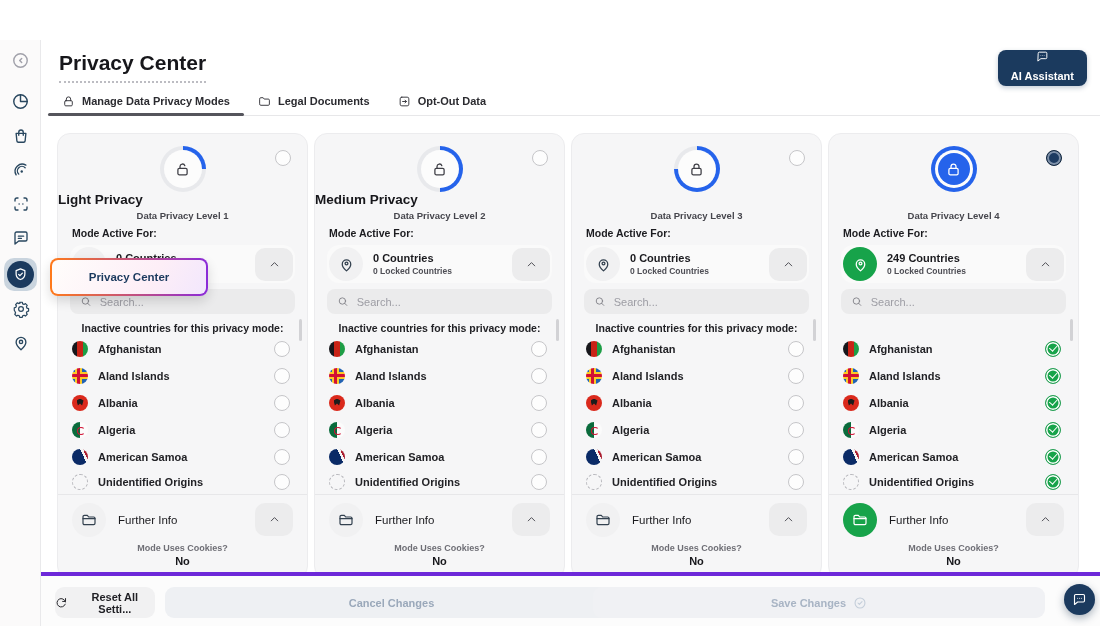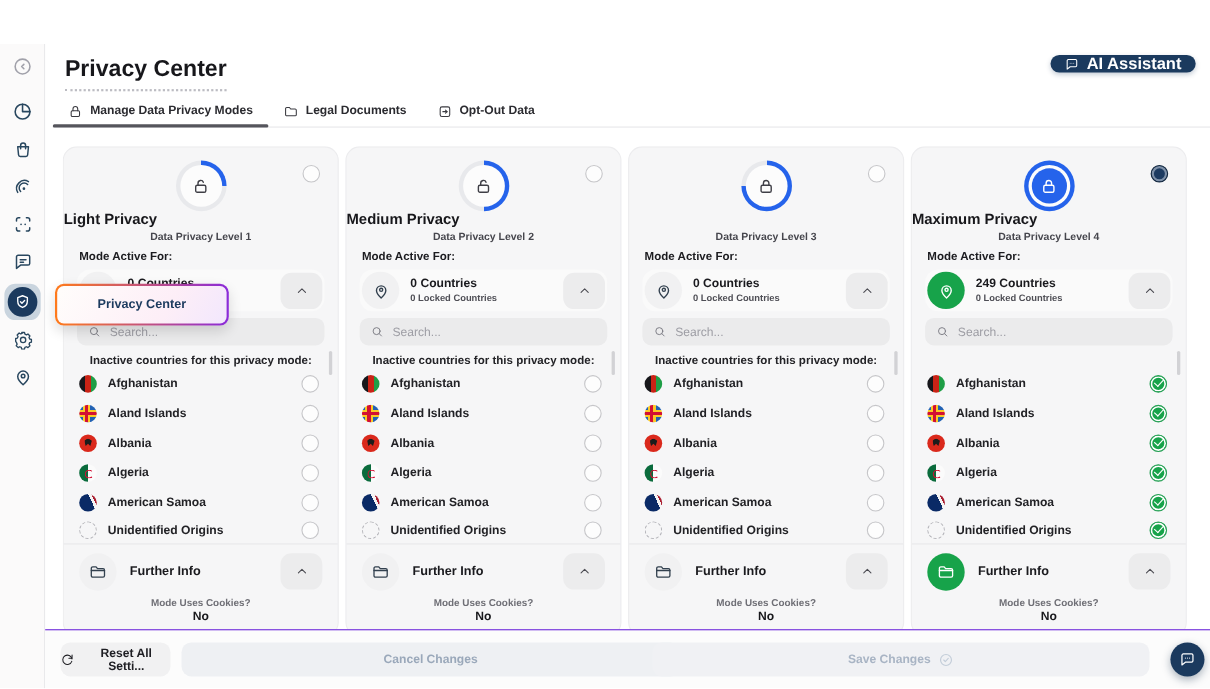--- a/index.html
+++ b/index.html
@@ -20,21 +20,21 @@
   
   .sidebar{position:absolute;top:40px;left:0;width:41px;bottom:0;background:#fbfafa;border-right:1px solid #e9e9eb;z-index:20;}
   .side-item{position:absolute;left:10px;width:21px;height:21px;color:#29475f;cursor:pointer;display:flex;align-items:center;justify-content:center;}
   .side-item.dim{color:#a1a1aa;}
   .side-active{position:absolute;left:4px;top:218px;width:33px;height:33px;border-radius:10px;background:#c9d4de;display:flex;align-items:center;justify-content:center;cursor:pointer;}
   .side-active .bubble{width:27px;height:27px;border-radius:50%;background:#1b3a5e;color:#fff;display:flex;align-items:center;justify-content:center;}
 
   
   .main{position:absolute;left:41px;top:40px;right:0;bottom:0;background:#fff;overflow:hidden;}
   .page-title{position:absolute;left:18px;top:11px;font-size:21px;font-weight:800;color:#17171b;border-bottom:2px dotted #bcbcc2;padding-bottom:6px;}
-  .ai-btn{position:absolute;right:13px;top:10px;height:16px;background:#1b3a5e;border-radius:8px;color:#fff;font-size:15px;font-weight:700;display:flex;align-items:center;gap:7px;padding:0 13px;cursor:pointer;box-shadow:0 2px 5px rgba(20,50,90,.25);}
+  .ai-btn{position:absolute;right:13px;top:10px;height:36px;background:#1b3a5e;border-radius:8px;color:#fff;font-size:11px;font-weight:700;display:flex;align-items:center;gap:7px;padding:0 13px;cursor:pointer;box-shadow:0 2px 5px rgba(20,50,90,.25);flex-direction:column;}
 
   .tabs{position:absolute;left:7px;right:0;top:47px;height:29px;display:flex;border-bottom:1px solid #e7e7e9;width:calc(100% - 7px);}
   .tab{display:flex;align-items:center;gap:7px;padding:0 14px;font-size:11px;font-weight:700;color:#2b2b30;cursor:pointer;position:relative;}
   .tab .ticon{color:#3a3a40;display:flex;}
   .tab.active::after{content:"";position:absolute;left:0;right:0;bottom:-1px;height:3px;border-radius:3px;background:#55555c;}
 
   
   .cards{position:absolute;left:16px;top:93px;height:439px;display:flex;gap:6px;overflow:hidden;}
   .card{position:relative;width:251px;height:446px;flex:none;background:#f6f6f7;border:1px solid #ececee;border-radius:13px;}
   .card-radio{position:absolute;top:16px;right:16px;width:16px;height:16px;border-radius:50%;border:1.5px solid #c6c6c9;background:#fdfdfd;cursor:pointer;}
@@ -61,21 +61,21 @@
   .country-list{position:absolute;top:201px;left:0;right:0;}
   .country-row{height:27px;display:flex;align-items:center;padding:0 17px 0 14px;cursor:pointer;}
   .country-row:last-child{height:23px;}
   .flag{width:16px;height:16px;border-radius:50%;flex:none;position:relative;overflow:hidden;}
   .country-name{margin-left:10px;font-size:11px;font-weight:700;color:#222226;}
   .country-toggle{margin-left:auto;width:16px;height:16px;border-radius:50%;border:1.5px solid #c6c6c9;background:#fdfdfd;position:relative;cursor:pointer;flex:none;}
   .country-toggle.checked{border-color:#2aa158;background:#17a34a;box-shadow:inset 0 0 0 1.5px #fff;}
   .country-toggle.checked::after{content:"";position:absolute;left:4.6px;top:1.8px;width:3.6px;height:7px;border:solid #fff;border-width:0 1.8px 1.8px 0;transform:rotate(42deg);}
   .divider{position:absolute;top:360px;left:0;right:0;border-top:1px solid #e7e7e9;}
   .further-row{position:absolute;top:367px;left:12px;right:12px;height:37px;display:flex;align-items:center;padding:0 2px;}
-  .further-label{margin-left:12px;font-size:11.5px;font-weight:700;color:#1a1a1e;}
+  .further-label{margin-left:12px;font-size:11.5px;font-weight:400;color:#1a1a1e;}
   .cookies-q{position:absolute;top:409px;width:100%;text-align:center;font-size:9px;font-weight:600;color:#6f6f76;}
   .cookies-a{position:absolute;top:421px;width:100%;text-align:center;font-size:11px;font-weight:800;color:#17171b;}
 
   
   .flag-afghanistan{background:linear-gradient(90deg,#17171b 34%,#c92316 34% 66%,#1e9e46 66%);}
   .flag-aland{background:
     linear-gradient(to bottom,transparent 6.5px,#d21034 6.5px 9.5px,transparent 9.5px) no-repeat,
     linear-gradient(to right,transparent 5px,#d21034 5px 8px,transparent 8px) no-repeat,
     linear-gradient(to bottom,transparent 4.5px,#fbc926 4.5px 11.5px,transparent 11.5px) no-repeat,
     linear-gradient(to right,transparent 3px,#fbc926 3px 10px,transparent 10px) no-repeat,
@@ -85,21 +85,21 @@
   .flag-algeria{background:linear-gradient(90deg,#0a6b3c 50%,#fbfbfb 50%);}
   .flag-algeria::after{content:"";position:absolute;left:5px;top:5px;width:6px;height:6px;border-radius:50%;border:1.6px solid #d21034;border-right-color:transparent;}
   .flag-samoa{background:linear-gradient(245deg,#aa1e30 0 22%,#f4f4f4 22% 34%,#0a2a66 34%);}
   .flag-unknown{border:1.6px dashed #b5b5ba;background:transparent;}
 
   
   .tooltip{position:absolute;left:9px;top:218px;width:158px;height:38px;border-radius:8px;padding:2px;background:linear-gradient(90deg,#ff7a1a,#8b2bd9);box-shadow:0 5px 12px rgba(0,0,0,.14);z-index:40;}
   .tooltip-inner{width:100%;height:100%;border-radius:6px;background:linear-gradient(120deg,#fffdfb 0%,#fdeef7 65%,#f2e7fd 100%);display:flex;align-items:center;justify-content:center;font-size:11.5px;font-weight:800;color:#1b3a5e;}
 
   
-  .footer{position:absolute;left:0;right:0;top:532px;height:54px;background:#fcfcfc;border-top:1px solid #6d28d9;z-index:25;}
+  .footer{position:absolute;left:0;right:0;top:532px;height:54px;background:#fcfcfc;border-top:4px solid #6d28d9;z-index:25;}
   .fbtn{position:absolute;top:11px;height:31px;border:none;border-radius:9px;font-size:11px;font-weight:700;display:flex;align-items:center;justify-content:center;gap:7px;cursor:pointer;}
   .reset-btn{left:14px;width:100px;background:#f1f1f2;color:#1f1f24;}
   .cancel-btn{left:124px;width:453px;background:#eef0f3;color:#9aa8ba;}
   .save-btn{left:552px;width:452px;background:#f0f1f4;color:#a8b4c4;}
   .fab{position:absolute;right:5px;bottom:11px;width:31px;height:31px;border-radius:50%;background:#1b3a5e;color:#fff;display:flex;align-items:center;justify-content:center;cursor:pointer;box-shadow:0 3px 8px rgba(15,40,70,.35);z-index:50;}
 </style>
 </head>
 <body>
 
 <div class="stage">
@@ -494,21 +494,20 @@
       <div class="ring-inner">
         <div class="ring-core">
 
           <svg class="ic lock-closed" width="17" height="17" viewBox="0 0 24 24">
                   <rect x="5.5" y="10.5" width="13" height="9" rx="2"></rect>
                   <path d="M8.5 10.5V7.8a3.5 3.5 0 0 1 7 0v2.7"></path>
                 </svg>
         </div>
       </div>
     </div>
-    <div class="card-title">Maximum Privacy</div>
     <div class="card-sub">Data Privacy Level 4</div>
     <div class="mode-active">Mode Active For:</div>
     <div class="collapse-row">
       <span class="row-icon">
         <svg class="ic" width="17" height="17" viewBox="0 0 24 24">
                 <path d="M12 21s-6-5.2-6-9.5a6 6 0 1 1 12 0c0 4.3-6 9.5-6 9.5z"></path>
                 <circle cx="12" cy="10.5" r="2"></circle>
               </svg>
       </span>
       <div class="row-texts">

